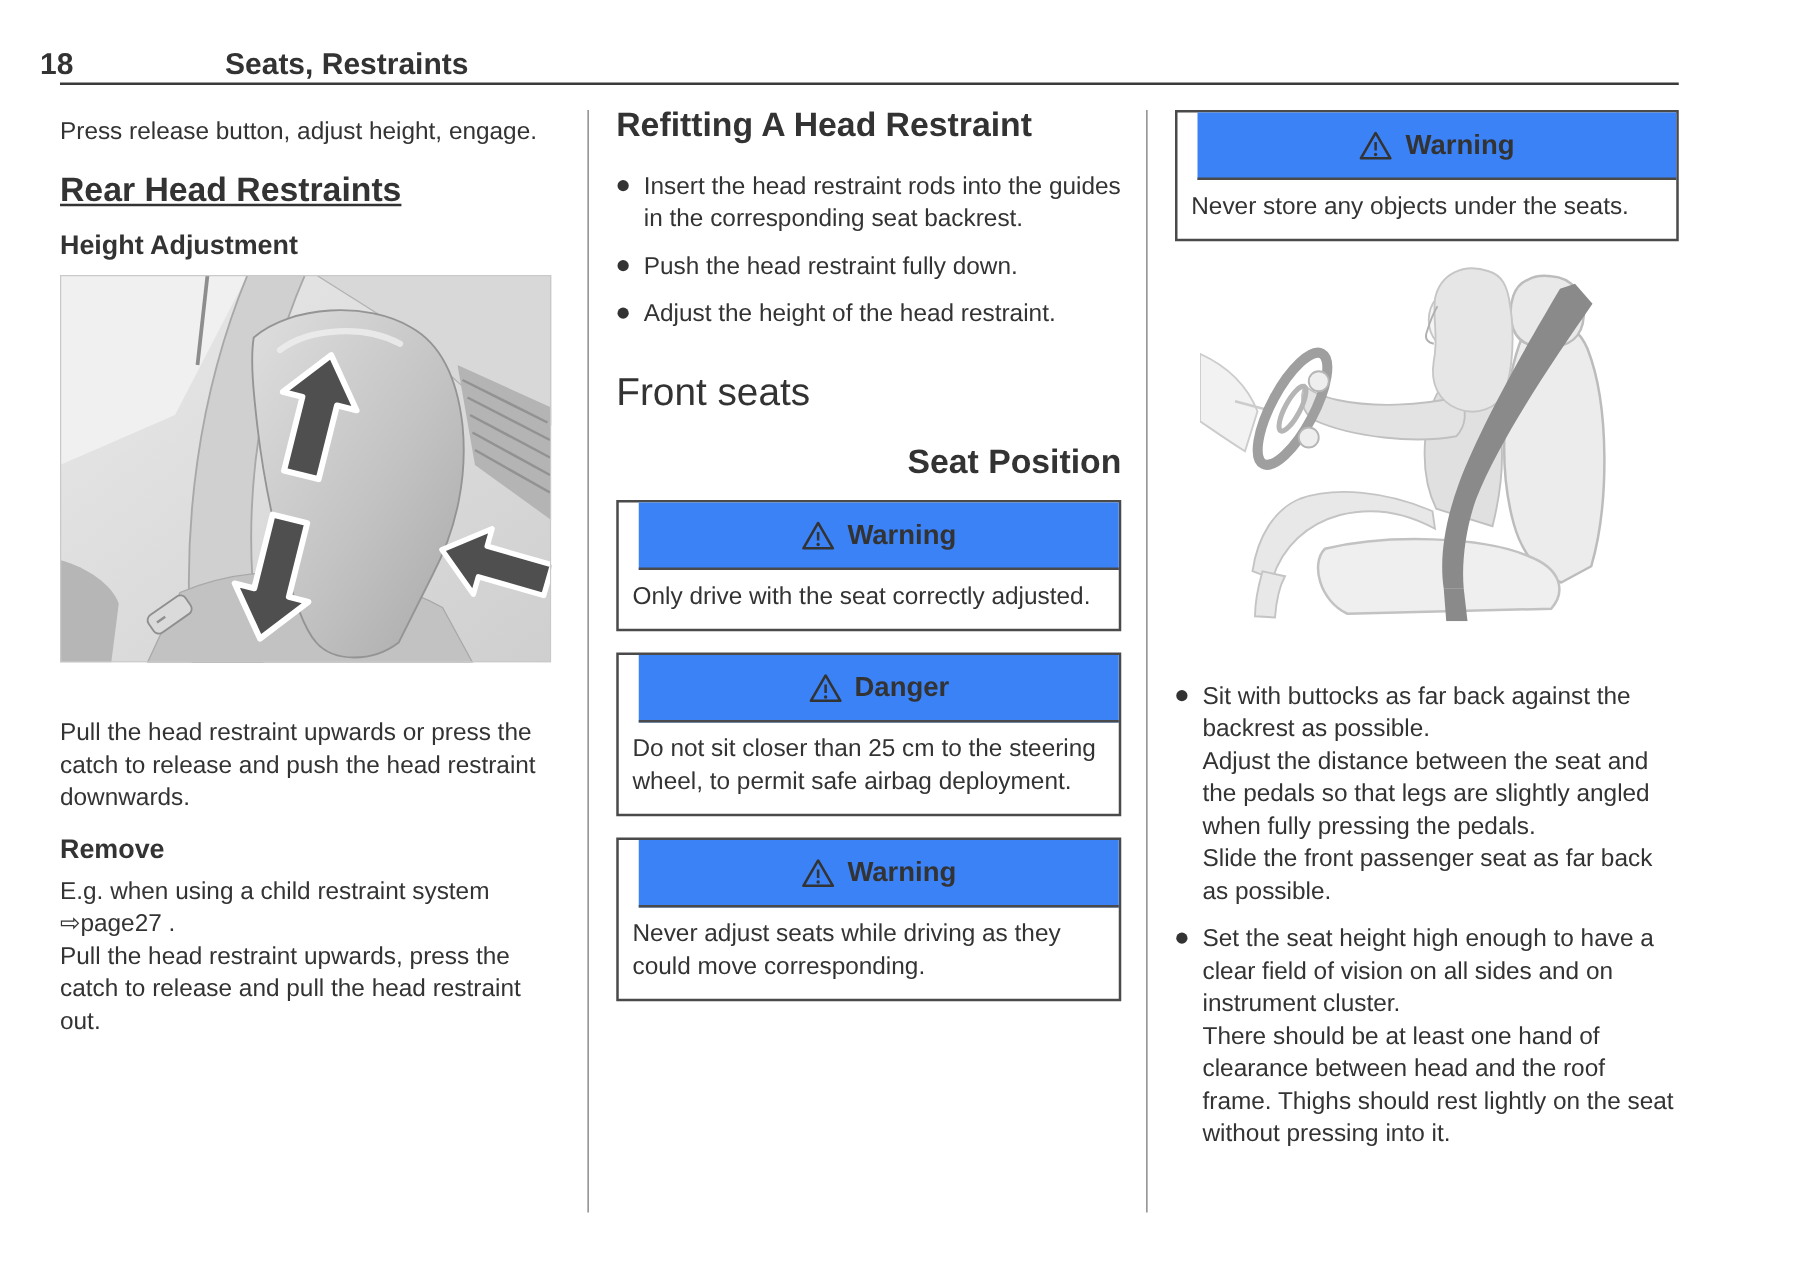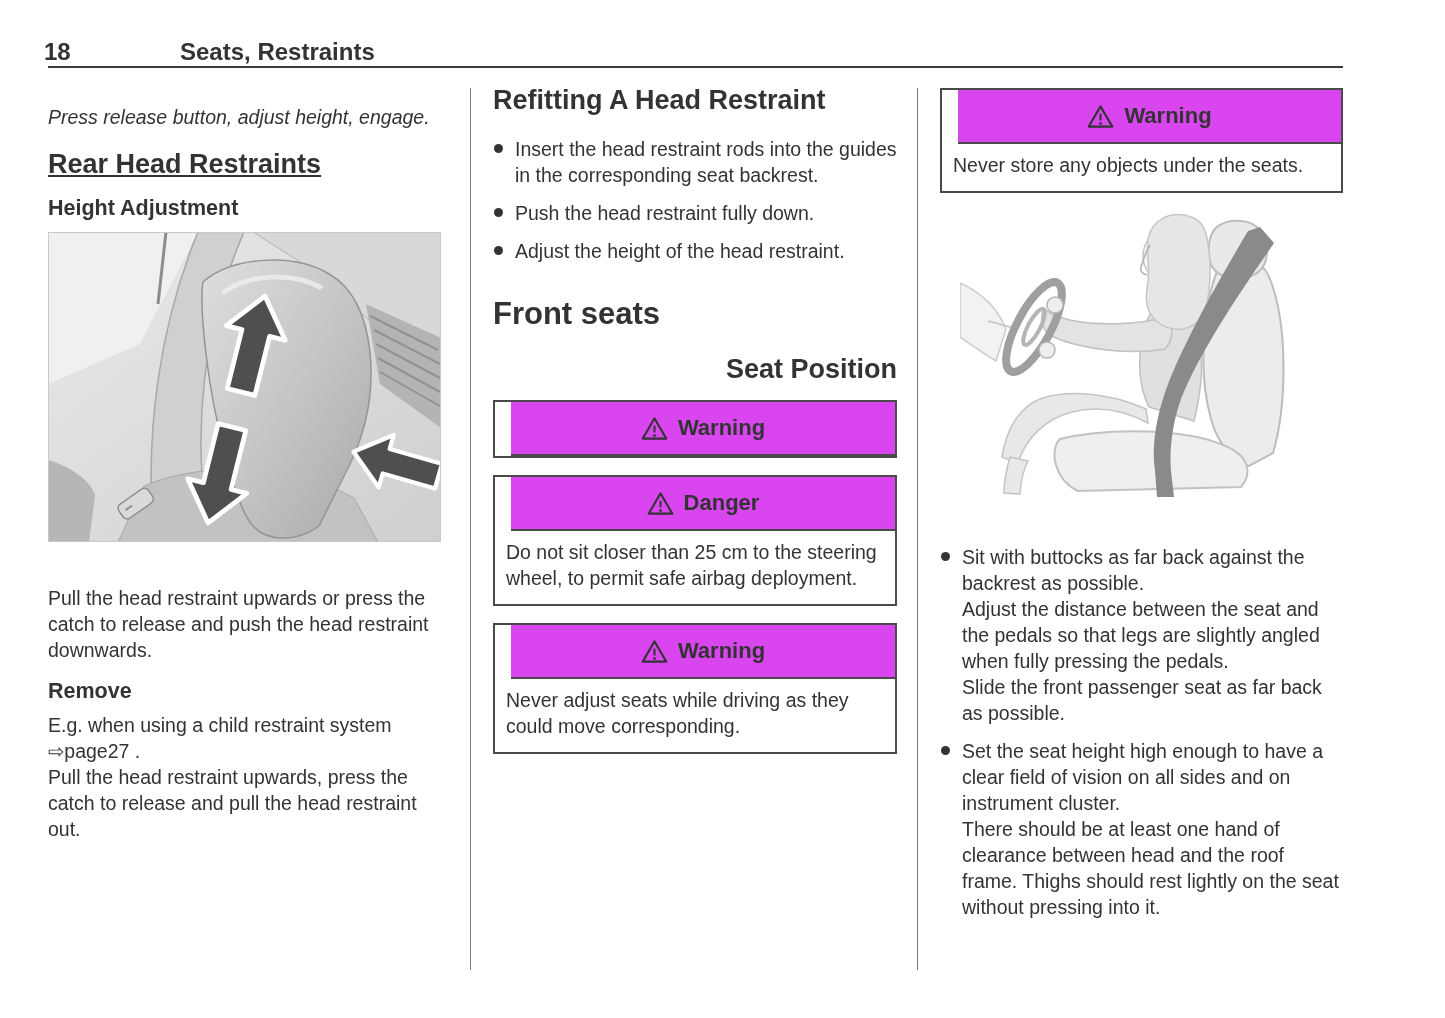--- a/index.html
+++ b/index.html
@@ -1,37 +1,37 @@
 <!DOCTYPE html>
 <html><head>
 <meta charset="utf-8">
 <style>
   html,body{margin:0;padding:0;}
   body{
     width:1445px;height:1018px;position:relative;background:#ffffff;
     font-family:"Liberation Sans", sans-serif;color:#333333;overflow:hidden;
   }
   
-  .page-number{position:absolute;left:44px;top:38px;font-size:24px;font-weight:bold;}
+  .page-number{position:absolute;left:32px;top:38px;font-size:24px;font-weight:bold;}
   .page-title{position:absolute;left:180px;top:38px;font-size:24px;font-weight:bold;}
   .header-rule{position:absolute;left:48px;top:66px;width:1295px;height:2px;background:#3a3a3a;}
   
   .col{position:absolute;top:88px;}
   .col1{left:48px;width:393px;}
   .col2{left:493px;top:84px;width:404px;}
   .col3{left:940px;width:403px;}
   .vdivider{position:absolute;top:88px;width:1px;height:882px;background:#777777;}
   .vd1{left:470px;} .vd2{left:917px;}
   
   .body-text{font-size:19.5px;line-height:26px;margin:0;}
   .prewrap{white-space:pre-line;}
-  .h-section{font-size:31px;line-height:36px;font-weight:bold;margin:0;}
+  .h-section{font-size:31px;line-height:36px;font-weight:normal;margin:0;}
   .h-sub{font-size:27px;line-height:32px;font-weight:bold;margin:0;}
   .h-minor{font-size:21.5px;line-height:26px;font-weight:bold;margin:0;}
-  .mt-intro{margin-top:16px;font-style:italic;}
+  .mt-intro{margin-top:4px;}
   
   .c1-h2{margin-top:18px;text-decoration:underline;}
   .c1-h3{margin-top:15px;}
   .c1-fig{margin-top:11px;}
   .c1-p1{margin-top:43px;}
   .c1-remove{margin-top:15px;}
   .c1-removebody{margin-top:8px;}
   
   .c2-bullets{margin-top:20px;}
   .c2-h1{margin-top:32px;}
@@ -43,21 +43,21 @@
   .c3-fig{margin-top:16px;}
   .c3-bullets{margin-top:47px;}
   
   .bullet{display:flex;margin:0;}
   .bullet + .bullet{margin-top:12px;}
   .bullet .dot{width:9px;height:9px;border-radius:50%;background:#333;flex:0 0 auto;margin:8px 12px 0 1px;}
   .bullet .btxt{font-size:19.5px;line-height:26px;}
   
   .alert-box{border:2px solid #4a4a4a;background:#ffffff;}
   .alert-head{
-    background:#d946ef;border-bottom:2px solid #4a4a4a;height:52px;
+    background:#3b82f6;border-bottom:2px solid #4a4a4a;height:52px;
     display:flex;align-items:center;justify-content:center;gap:10px;
     font-size:22px;font-weight:bold;color:#333;margin-left:16px;
   }
   .alert-body{padding:8px 11px 13px 11px;font-size:19.5px;line-height:26px;}
   .warn-icon{display:block;}
   
   .figure{display:block;}
   .c3-figwrap{margin-left:20px;}
 </style>
 </head>
@@ -157,20 +157,21 @@
 
   <div class="alert-box c2-box1">
     <div class="alert-head">
       <svg class="warn-icon" width="27" height="25" viewBox="0 0 24 22">
         <path d="M12 2 L22.5 20 L1.5 20 Z" fill="none" stroke="#333" stroke-width="1.8" stroke-linejoin="round"></path>
         <line x1="12" y1="8.5" x2="12" y2="14.5" stroke="#333" stroke-width="1.8"></line>
         <circle cx="12" cy="17.3" r="1.2" fill="#333"></circle>
       </svg>
       <span>Warning</span>
     </div>
+    <div class="alert-body">Only drive with the seat correctly adjusted.</div>
   </div>
 
   <div class="alert-box c2-box2">
     <div class="alert-head">
       <svg class="warn-icon" width="27" height="25" viewBox="0 0 24 22">
         <path d="M12 2 L22.5 20 L1.5 20 Z" fill="none" stroke="#333" stroke-width="1.8" stroke-linejoin="round"></path>
         <line x1="12" y1="8.5" x2="12" y2="14.5" stroke="#333" stroke-width="1.8"></line>
         <circle cx="12" cy="17.3" r="1.2" fill="#333"></circle>
       </svg>
       <span>Danger</span>

